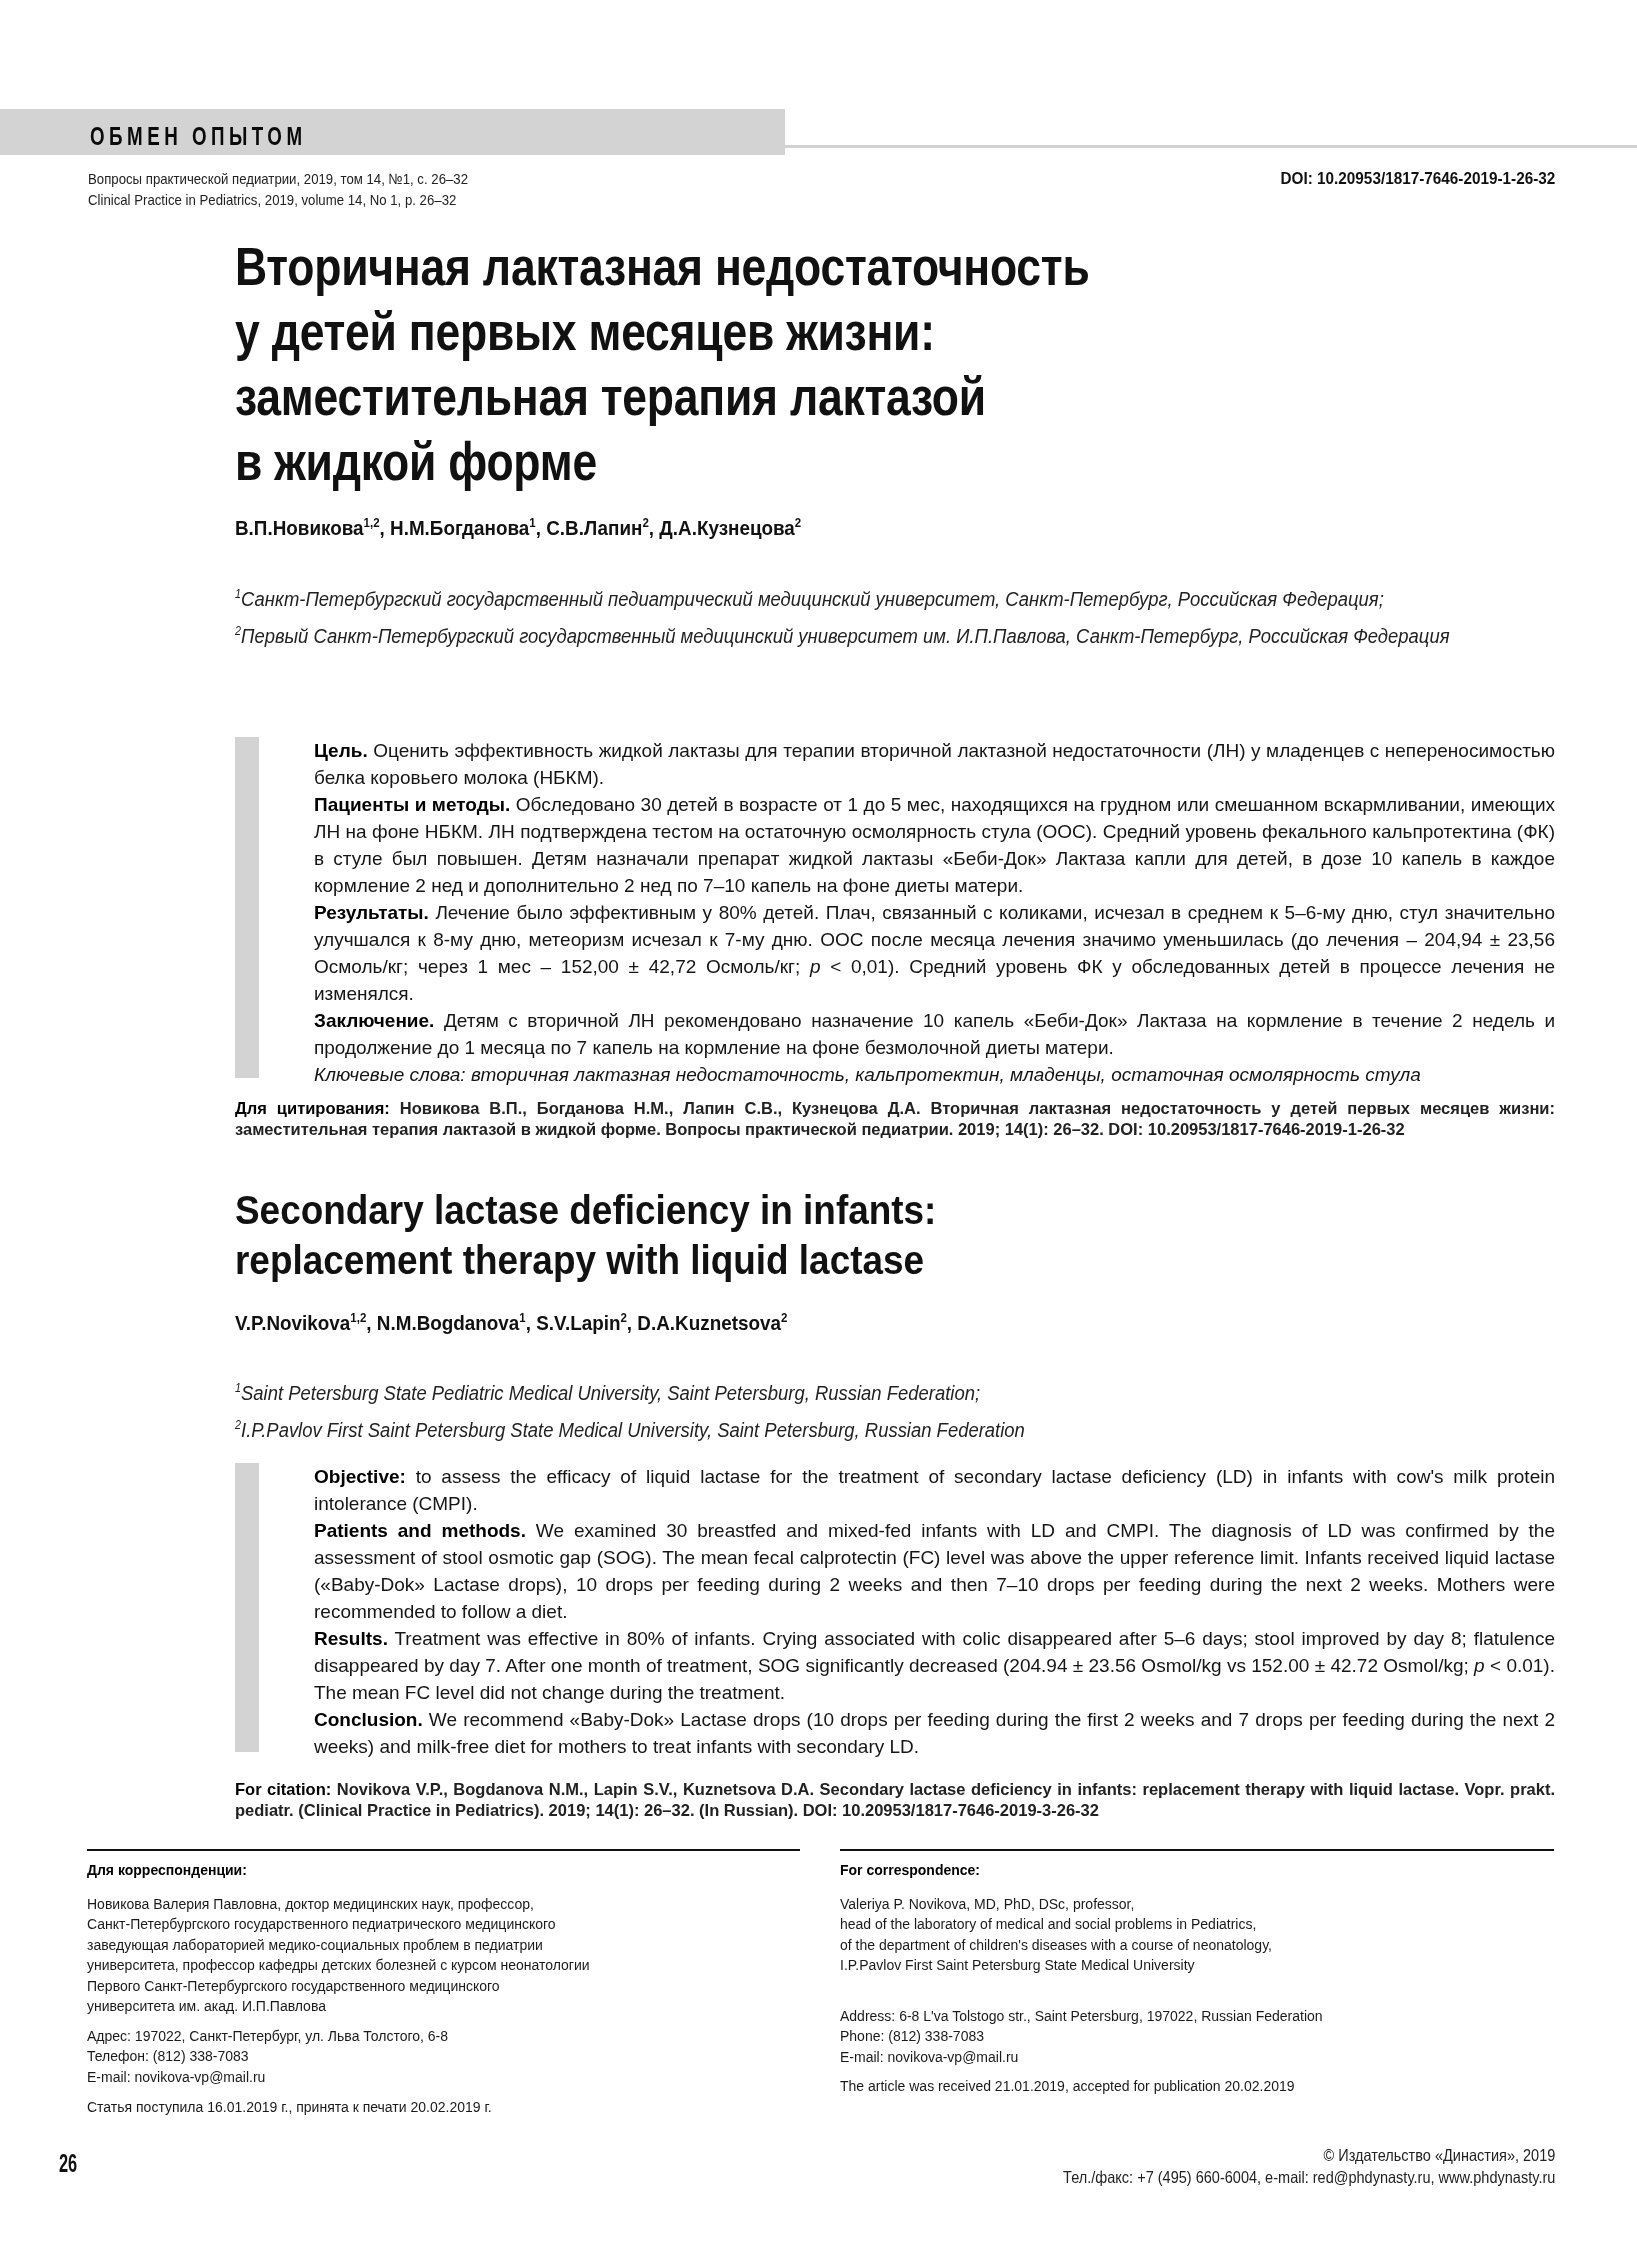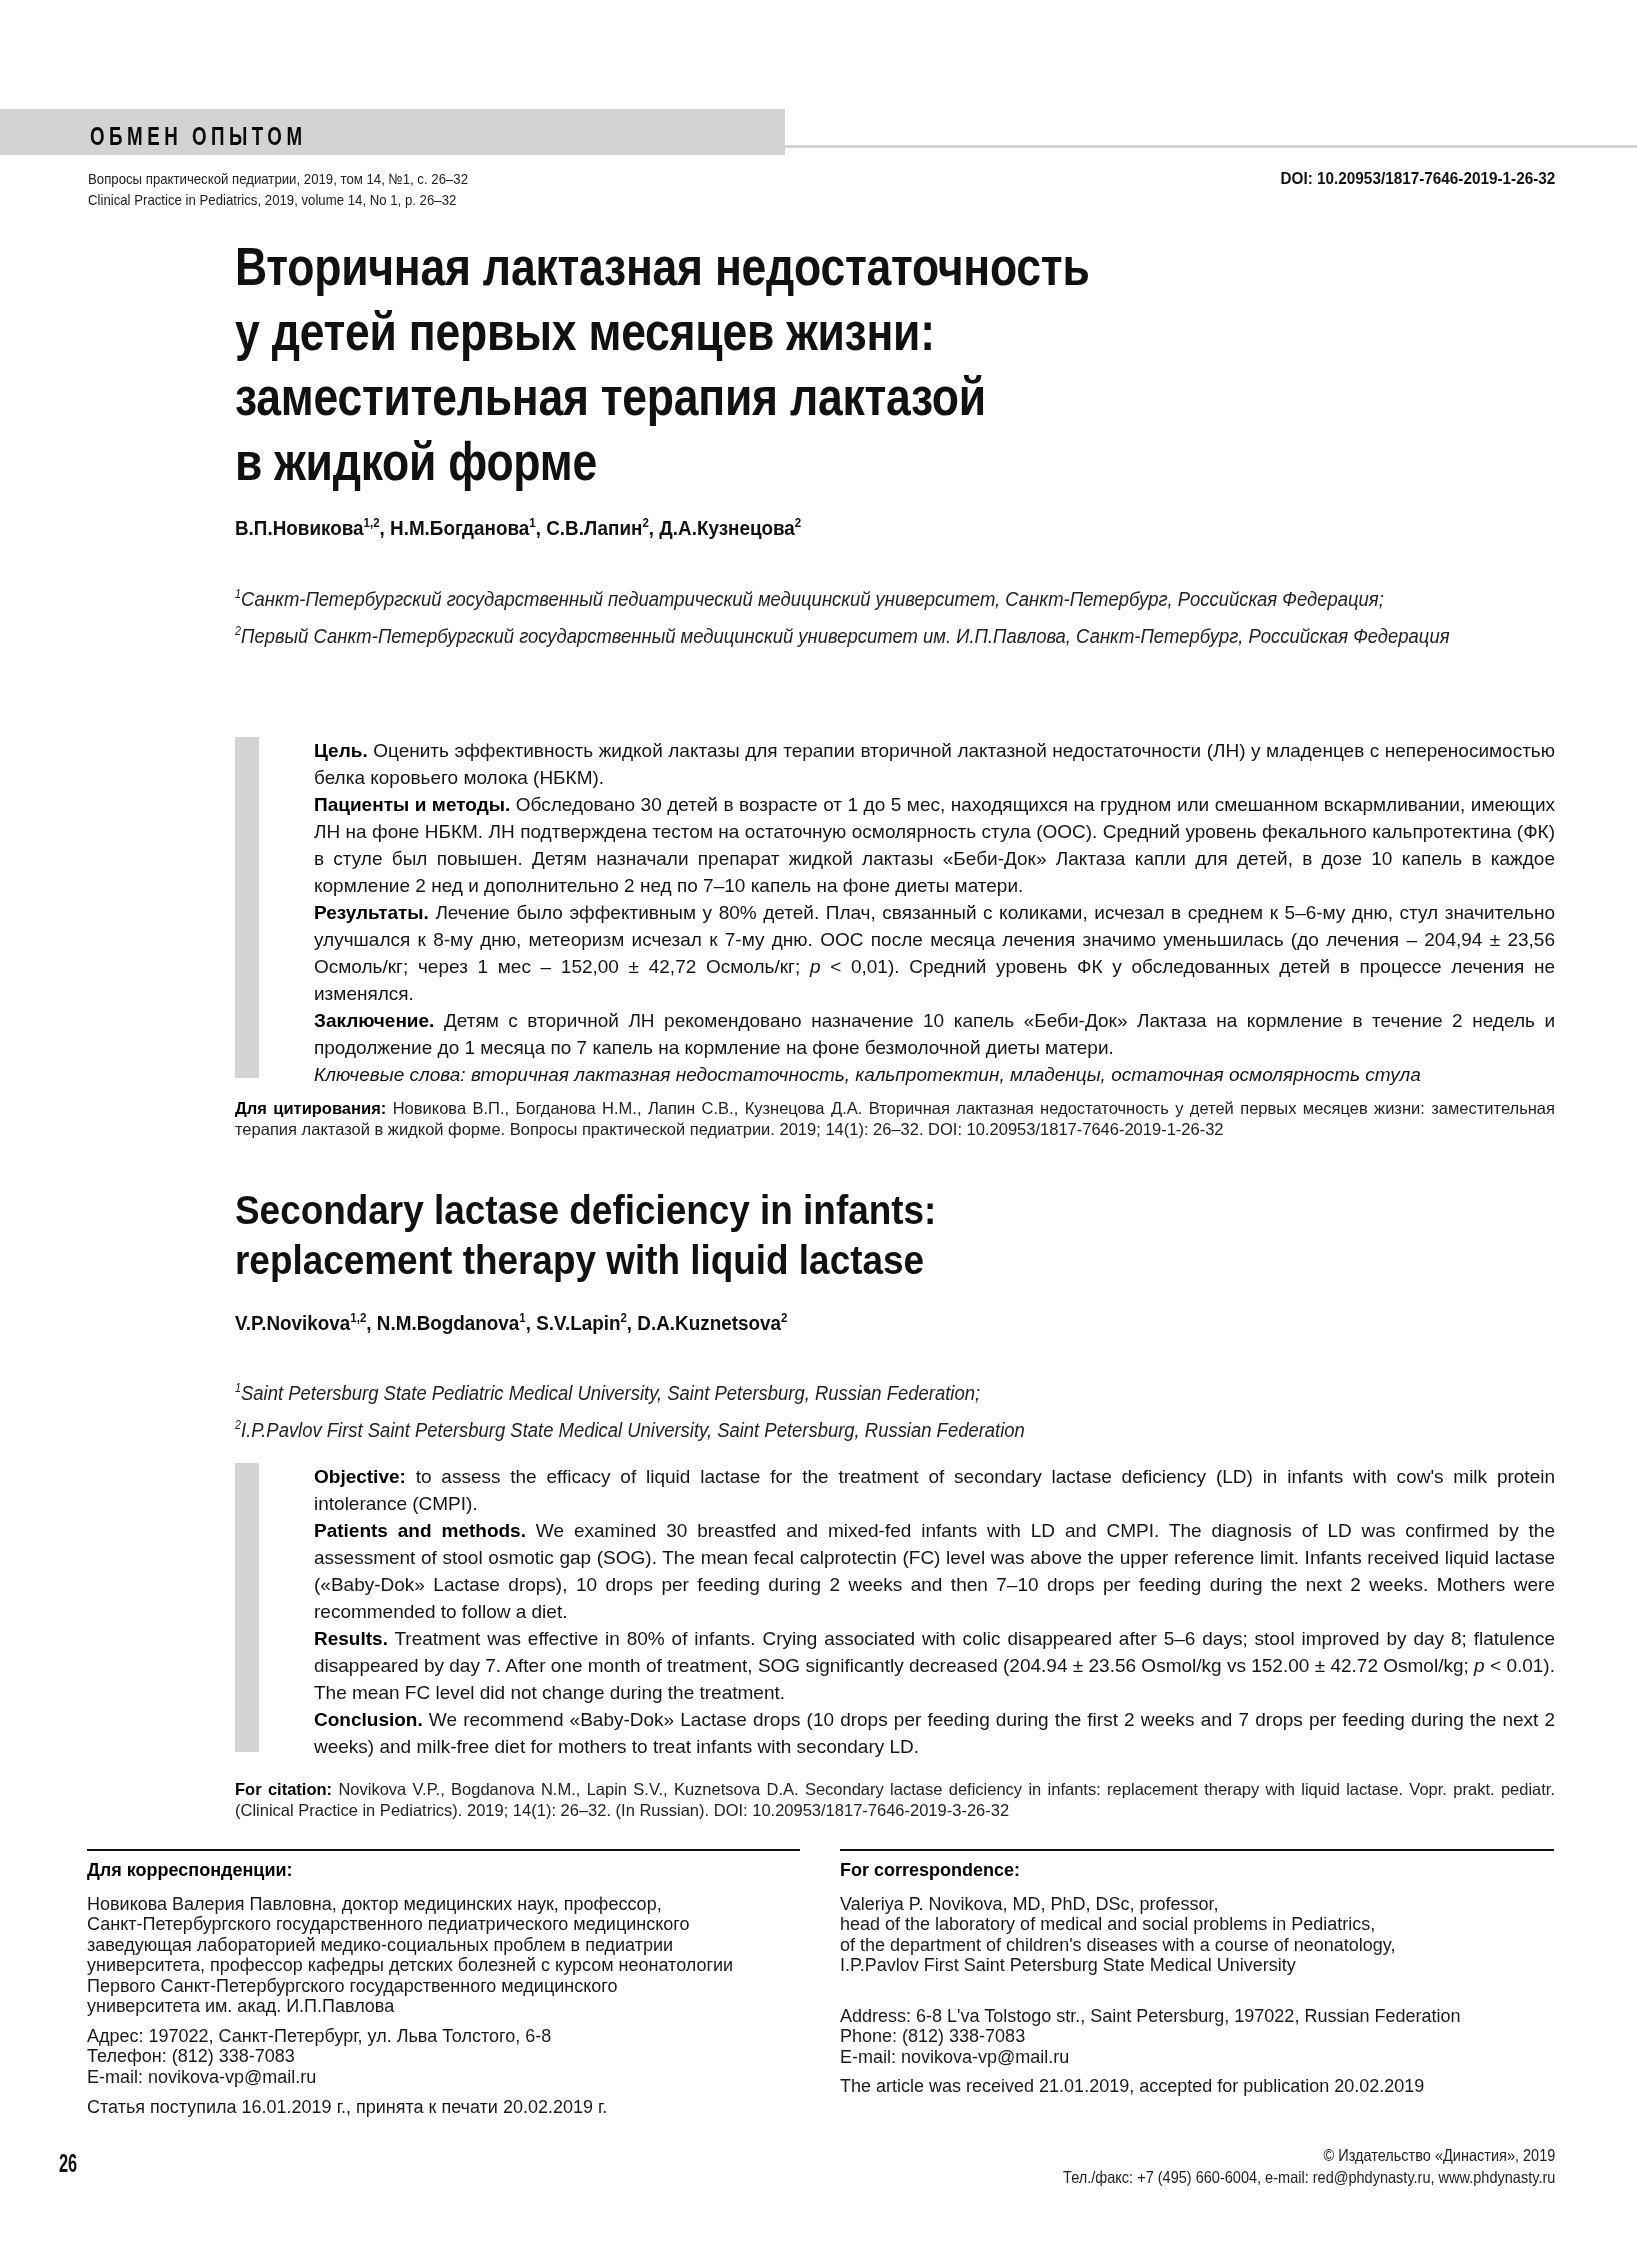--- a/index.html
+++ b/index.html
@@ -47,30 +47,30 @@
     left: 235px; width: 24px; background: #d3d3d3;
   }
   .abstract {
     left: 314px; width: 1241px; font-size: 19px; line-height: 27px; color: #151515;
     text-align: justify;
   }
   .abstract p { margin: 0; }
   .abstract b { color: #000; }
   .abstract i { font-style: italic; }
   .citation {
-    left: 235px; width: 1320px; font-size: 16.5px; line-height: 21px; text-align: justify; color: #222;
+    left: 235px; width: 1320px; font-size: 16.5px; line-height: 21px; text-align: justify; color: #222; font-weight: bold;
   }
   .citation b { color: #000; }
   #title-en {
     top: 1185px; font-size: 41px; line-height: 50px; font-weight: bold; margin: 0;
     transform: scaleX(0.9); transform-origin: left top; width: 1452px;
   }
   #title-en span { display: block; }
   .corr-rule { top: 1849px; height: 2px; background: #111; }
-  .corr-col { font-size: 18px; line-height: 20.5px; color: #1a1a1a; }
+  .corr-col { font-size: 14px; line-height: 20.5px; color: #1a1a1a; }
   .corr-col .corr-head { font-weight: bold; margin-bottom: 13.2px; color: #000; }
   .corr-col p { margin: 0; }
   .corr-col .gap { height: 9.2px; }
   #page-number {
     left: 59px; top: 2148px; font-size: 26.4px; font-weight: bold;
     transform: scaleX(0.62); transform-origin: left top;
   }
   #publisher {
     right: 83px; top: 2144px; text-align: right; font-size: 16.5px; line-height: 22px; color: #222;
     transform: scaleX(0.88); transform-origin: right top; white-space: nowrap;

